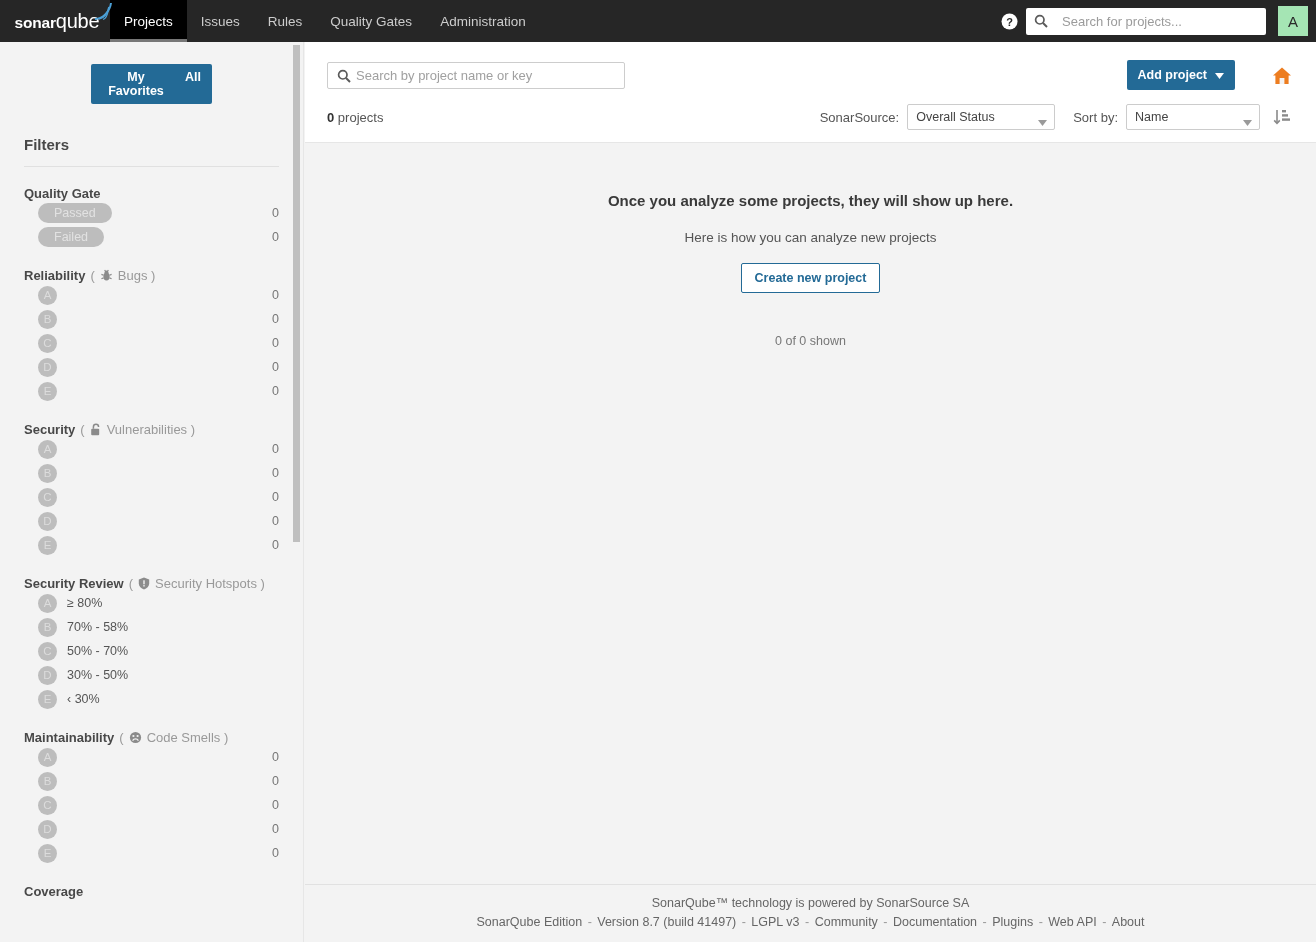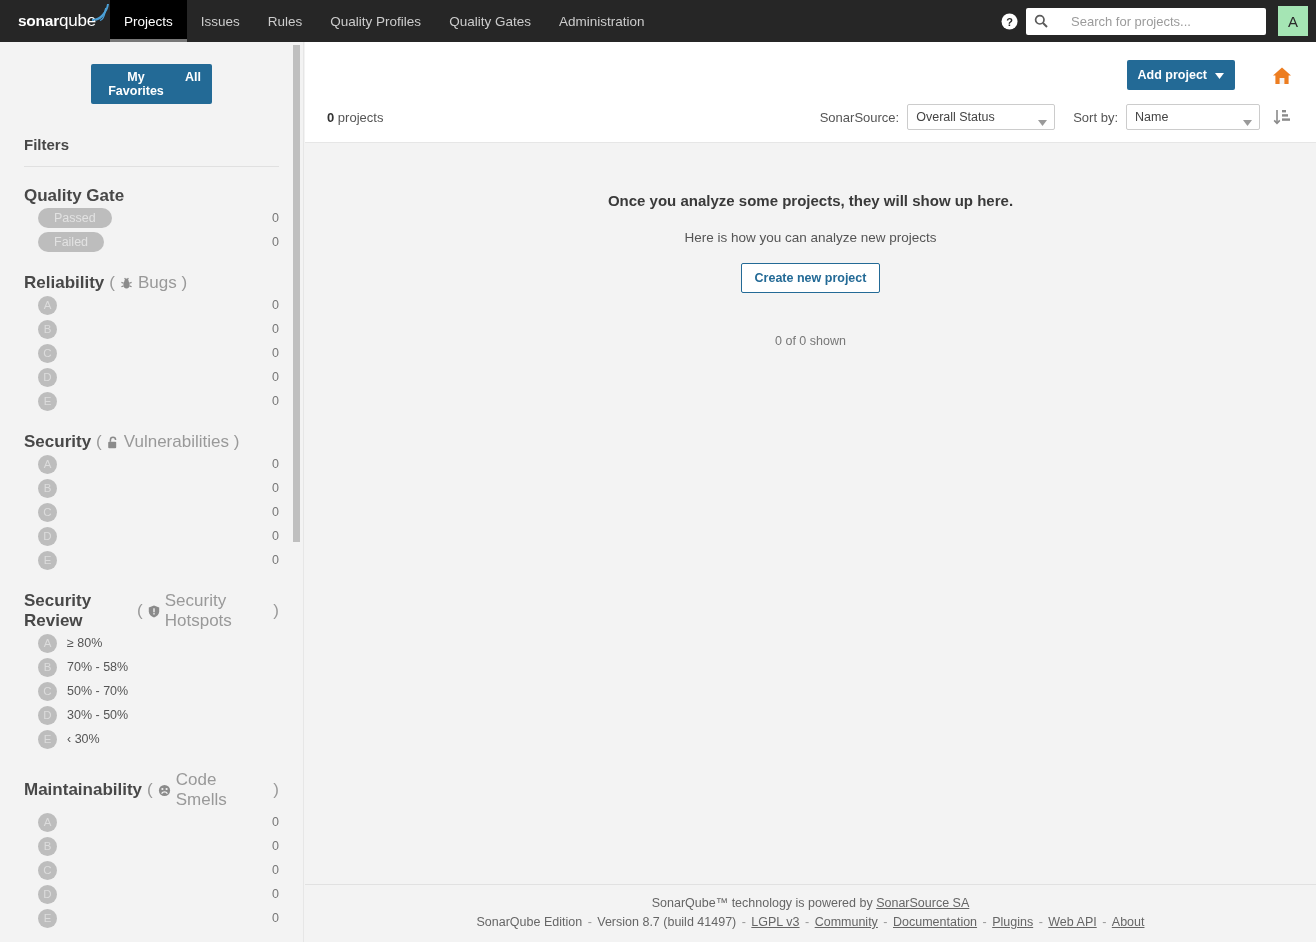--- a/index.html
+++ b/index.html
@@ -21,21 +21,21 @@
     display: flex; align-items: stretch;
     z-index: 20;
   }
   .nav-logo {
     width: 110px; height: 42px;
     display: flex; align-items: center; justify-content: center;
     padding-left: 4px;
   }
   .logo-wrap { position: relative; display: flex; align-items: baseline; }
   .logo-sonar { color: #fff; font-weight: bold; font-size: 15.5px; letter-spacing: -0.2px; }
-  .logo-qube  { color: #fff; font-weight: normal; font-size: 17px; letter-spacing: -0.2px; }
+  .logo-qube  { color: #fff; font-weight: normal; font-size: 20px; letter-spacing: -0.2px; }
   .logo-wave  { position: absolute; right: -15px; top: -10px; }
 
   .nav-item {
     display: flex; align-items: center;
     padding: 0 14px;
     color: #ccc;
     font-size: 13.5px;
     height: 42px;
     cursor: pointer;
     text-decoration: none;
@@ -64,21 +64,21 @@
     display: flex; align-items: center;
     margin-right: 12px;
   }
   .nav-search .mag { position: absolute; left: 8px; top: 6px; }
   .nav-search input {
     border: 0; outline: none;
     background: transparent;
     font-family: "Liberation Sans", sans-serif;
     font-size: 13px;
     color: #444;
-    padding-left: 45px; width: 100%;
+    padding-left: 36px; width: 100%;
   }
   .nav-search input::placeholder { color: #9b9b9b; }
   .avatar {
     width: 30px; height: 30px;
     background: #a5e5b4;
     color: #2a2a2a;
     font-size: 15px;
     display: flex; align-items: center; justify-content: center;
     margin-right: 8px;
     cursor: pointer;
@@ -119,21 +119,21 @@
     font-weight: bold;
     color: #484848;
   }
   .filters-rule {
     margin-top: 13px;
     border-bottom: 1px solid #e0e0e0;
   }
 
   .facet { margin-top: 19px; }
   .facet-header {
-    font-size: 17px;
+    font-size: 13px;
     font-weight: bold;
     color: #484848;
     display: flex; align-items: center;
     cursor: pointer;
   }
   .facet-sub {
     font-weight: normal;
     color: #999;
     margin-left: 5px;
     display: flex; align-items: center;
@@ -276,21 +276,20 @@
     background: #f3f3f3;
     border-top: 1px solid #e1e1e1;
     text-align: center;
     padding-top: 11px;
     font-size: 12.5px;
     color: #666;
   }
   #footer .fline2 { margin-top: 5px; }
   #footer a {
     color: #666;
-    text-decoration: underline;
   }
   #footer .sep { color: #999; margin: 0 2px; }
 </style>
 </head>
 <body>
 
 <div id="navbar">
   <div class="nav-logo">
     <div class="logo-wrap">
       <span class="logo-sonar">sonar</span>
@@ -306,23 +305,20 @@
   </div>
 
   <a class="nav-item active">
       <span>Projects</span>
     </a>
   <a class="nav-item">
       <span>Issues</span>
     </a>
   <a class="nav-item">
       <span>Rules</span>
-    </a>
-  <a class="nav-item">
-      <span>Quality Profiles</span>
     </a>
   <a class="nav-item">
       <span>Quality Gates</span>
     </a>
   <a class="nav-item">
       <span>Administration</span>
     </a>
 
   <div class="nav-right">
     <div class="help-icon">
@@ -559,20 +555,29 @@
     </div>
 
   </div>
   <div class="side-scrollbar"></div>
 </div>
 
 <div id="main">
   <div class="main-head">
 
     <div class="main-head-row1">
+      <div class="proj-search">
+        <span class="mag">
+          <svg width="14" height="14" viewBox="0 0 14 14">
+            <circle cx="5.8" cy="5.8" r="4.2" stroke="#5a5a5a" stroke-width="1.7" fill="none"></circle>
+            <line x1="9" y1="9" x2="13" y2="13" stroke="#5a5a5a" stroke-width="1.9"></line>
+          </svg>
+        </span>
+        <input placeholder="Search by project name or key" style="">
+      </div>
 
       <div class="head-right">
         <button class="btn-primary">
           <span>Add project</span>
           <span class="caret">
             <svg width="9" height="6" viewBox="0 0 9 6">
                 <polygon points="0,0 9,0 4.5,6" fill="#fff"></polygon>
               </svg>
           </span>
         </button>

